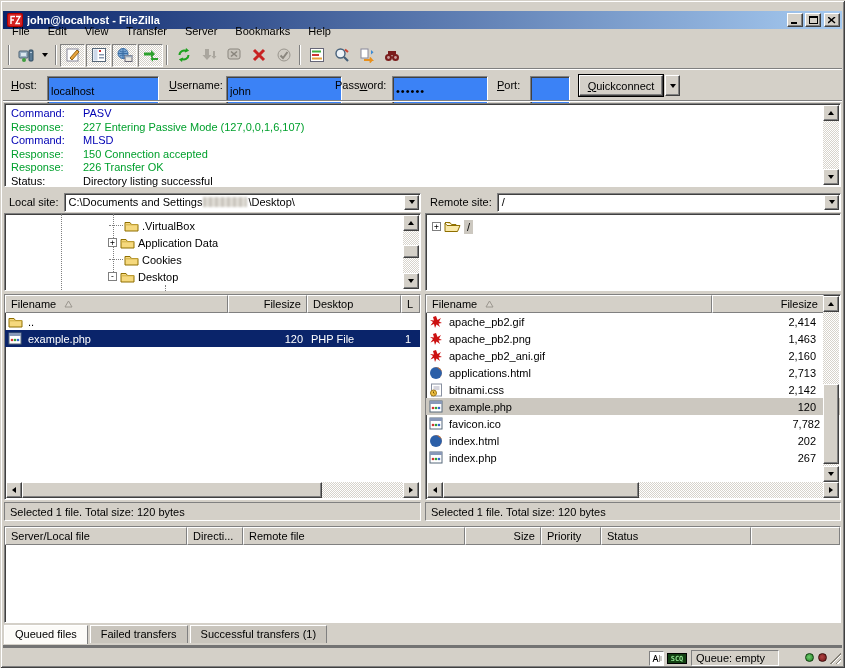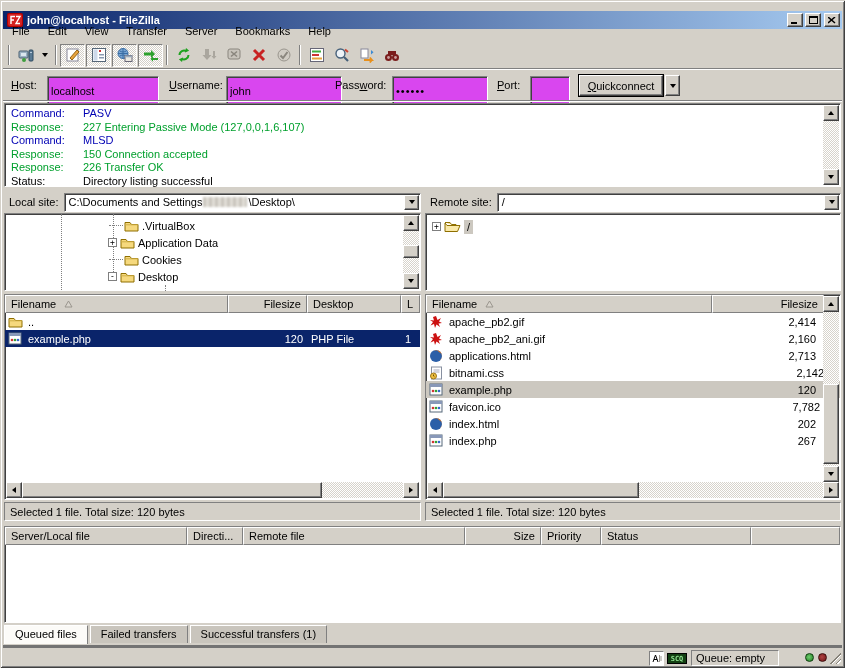--- a/index.html
+++ b/index.html
@@ -12,21 +12,21 @@
   .raised{background:#d4d0c8;border:1px solid;border-color:#fff #404040 #404040 #fff;box-shadow:inset -1px -1px 0 #808080}
   .sunkw{background:#fff;border:1px solid;border-color:#808080 #fff #fff #808080;box-shadow:inset 1px 1px 0 #404040}
   .etch{border:1px solid;border-color:#808080 #fff #fff #808080}
   .hgroove{height:2px;border-top:1px solid #808080;border-bottom:1px solid #fff}
   .titlebar{background:linear-gradient(to right,#0a246a,#a6caf0);color:#fff;font-weight:bold}
   .menubar span{display:inline-block;padding:3px 9px 2px 9px;cursor:default}
   .tbtn{width:25px;height:23px;display:flex;align-items:center;justify-content:center}
   .checker{background-color:#d4d0c8;background-image:linear-gradient(45deg,#fff 25%,transparent 25%,transparent 75%,#fff 75%),linear-gradient(45deg,#fff 25%,transparent 25%,transparent 75%,#fff 75%);background-size:2px 2px;background-position:0 0,1px 1px}
   .ton{border:1px solid;border-color:#808080 #fff #fff #808080}
   .vsep{width:2px;height:20px;border-left:1px solid #808080;border-right:1px solid #fff;margin:0 3px}
-  .field{background:#d946ef;border:1px solid;border-color:#808080 #fff #fff #808080;box-shadow:inset 1px 1px 0 #404040;font:11px "Liberation Sans",sans-serif;padding:14px 3px;outline:none}
+  .field{background:#3b82f6;border:1px solid;border-color:#808080 #fff #fff #808080;box-shadow:inset 1px 1px 0 #404040;font:11px "Liberation Sans",sans-serif;padding:14px 3px;outline:none}
   .key{text-decoration:underline}
   .log-line{line-height:13.5px;padding-left:6px;white-space:nowrap}
   .log-line b{display:inline-block;width:72px;font-weight:normal}
   .cmd{color:#0000b4}.rsp{color:#00a02d}.sta{color:#000}
   .sbtn{background:#d4d0c8;border:1px solid;border-color:#fff #404040 #404040 #fff;box-shadow:inset -1px -1px 0 #808080;display:flex;align-items:center;justify-content:center}
   .track{background-color:#fff;background-image:linear-gradient(45deg,#d7d3cb 25%,transparent 25%,transparent 75%,#d7d3cb 75%),linear-gradient(45deg,#d7d3cb 25%,transparent 25%,transparent 75%,#d7d3cb 75%);background-size:2px 2px;background-position:0 0,1px 1px}
   .thumb{background:#d4d0c8;border:1px solid;border-color:#fff #404040 #404040 #fff;box-shadow:inset -1px -1px 0 #808080}
   .tu{width:0;height:0;border-left:3px solid transparent;border-right:3px solid transparent;border-bottom:4px solid #000}
   .td{width:0;height:0;border-left:3px solid transparent;border-right:3px solid transparent;border-top:4px solid #000}
   .tl{width:0;height:0;border-top:3px solid transparent;border-bottom:3px solid transparent;border-right:4px solid #000}
@@ -377,20 +377,30 @@
     <span class="cell" style="width:267px">apache_pb2.gif</span>
     <span class="cell" style="flex:1;text-align:right;padding-right:8px">2,414</span>
       <span style="width:16px"></span>
   </div>
   <div class="frow">
     <span class="ic">
         <svg width="14" height="14">
           <path d="M7 1l1.5 4L12 3l-2 3.5L13 8l-3.5.5L11 12 7.5 9.5 6 13 5 9l-3.5 1.5L4 7 1 5l4 .5L4 2z" fill="#cc1111"></path>
         </svg>
       </span>
+    <span class="cell" style="width:267px">apache_pb2.png</span>
+    <span class="cell" style="flex:1;text-align:right;padding-right:8px">1,463</span>
+      <span style="width:16px"></span>
+  </div>
+  <div class="frow">
+    <span class="ic">
+        <svg width="14" height="14">
+          <path d="M7 1l1.5 4L12 3l-2 3.5L13 8l-3.5.5L11 12 7.5 9.5 6 13 5 9l-3.5 1.5L4 7 1 5l4 .5L4 2z" fill="#cc1111"></path>
+        </svg>
+      </span>
     <span class="cell" style="width:267px">apache_pb2_ani.gif</span>
     <span class="cell" style="flex:1;text-align:right;padding-right:8px">2,160</span>
       <span style="width:16px"></span>
   </div>
   <div class="frow">
     <span class="ic">
         <svg width="14" height="14">
           <circle cx="7" cy="7" r="6" fill="#2b5fa8"></circle>
           <path d="M7 1a6 6 0 0 1 6 6 6 6 0 0 1-2 4.5A5 5 0 0 0 10 3 4.5 4.5 0 0 0 4 1.8 6 6 0 0 1 7 1z" fill="#e8761a"></path>
         </svg>
@@ -403,21 +413,21 @@
     <span class="ic">
         <svg width="14" height="14">
           <rect x="2.5" y="1" width="10" height="12" fill="#fff" stroke="#8890a0"></rect>
           <line x1="4.5" y1="4" x2="10.5" y2="4" stroke="#aab"></line>
           <line x1="4.5" y1="6" x2="10.5" y2="6" stroke="#aab"></line>
           <circle cx="4.5" cy="10" r="3" fill="#f0c040" stroke="#a07818"></circle>
           <path d="M4.5 8.5v1.5l1 .8" stroke="#6b5210" fill="none"></path>
         </svg>
       </span>
     <span class="cell" style="width:267px">bitnami.css</span>
-    <span class="cell" style="flex:1;text-align:right;padding-right:0">2,142</span>
+    <span class="cell" style="flex:1;text-align:right;padding-right:8px">2,142</span>
       <span style="width:16px"></span>
   </div>
   <div class="frow gsel">
     <span class="ic">
         <svg width="14" height="14">
           <rect x="1" y="1" width="12" height="11" fill="#fff" stroke="#56687a"></rect>
           <rect x="1" y="1" width="12" height="3" fill="#8898b8"></rect>
           <circle cx="4" cy="8" r="1.3" fill="#d23333"></circle>
           <circle cx="7" cy="8" r="1.3" fill="#33a033"></circle>
           <circle cx="10" cy="8" r="1.3" fill="#3366cc"></circle>

